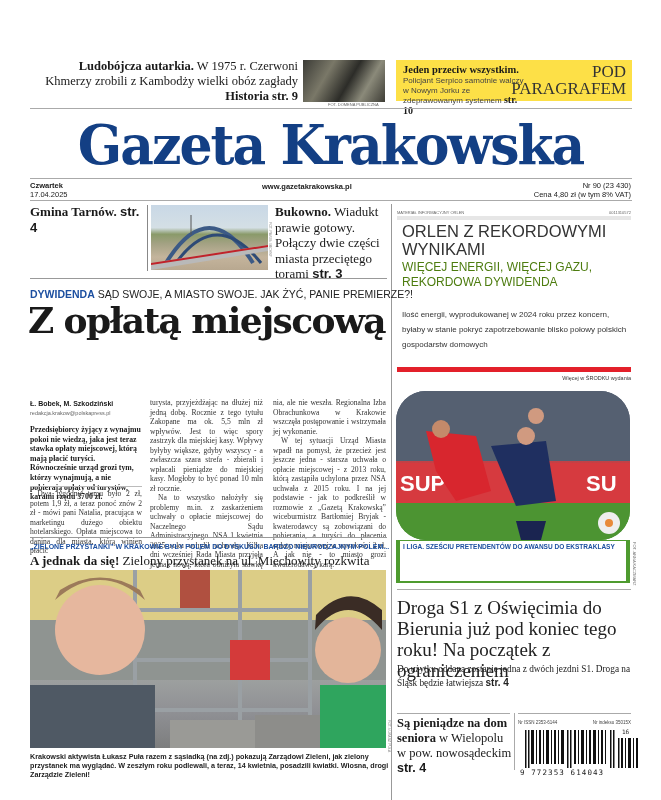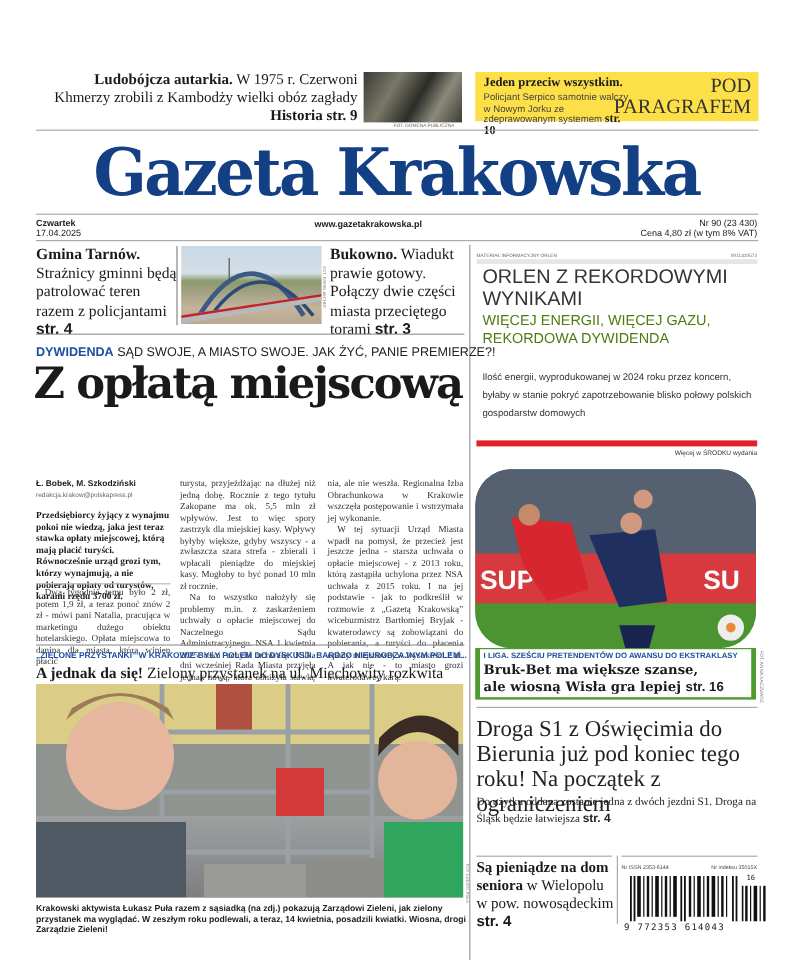--- a/index.html
+++ b/index.html
@@ -114,21 +114,20 @@
 </div>
 <div class="abs" id="url">www.gazetakrakowska.pl</div>
 <div class="abs" id="issue">
   <div>Nr 90 (23 430)</div>
   <div>Cena 4,80 zł (w tym 8% VAT)</div>
 </div>
 <div class="hr" style="left:30px; top:200px; width:602px; background:#aaa;"></div>
 
 <div class="abs" id="tarnow">
   <b>Gmina Tarnów.</b>
-  <div>Strażnicy gminni będą patrolować teren razem z policjantami</div>
   <span class="strb">str. 4</span>
 </div>
 <div class="vr" style="left:147px; top:205px; height:66px;"></div>
 <div class="abs" id="bridge-photo">
   <svg width="117" height="65">
     <path d="M15 58 Q58 -12 102 58" stroke="#3c5a86" stroke-width="4" fill="none"></path>
     <path d="M25 58 Q65 2 110 58" stroke="#2d4a76" stroke-width="3" fill="none"></path>
     <polygon points="0,58 117,40 117,46 0,65" fill="#b9b9b9"></polygon>
     <polygon points="0,58 117,40 117,42 0,60" fill="#c0232a"></polygon>
     <line x1="40" y1="10" x2="40" y2="30" stroke="#555" stroke-width="1"></line>
@@ -221,24 +220,20 @@
     <circle cx="130" cy="45" r="9" fill="#d09a80"></circle>
     <circle cx="140" cy="25" r="8" fill="#d09a80"></circle>
     <path d="M120 130 L150 130 L145 149 L125 149Z" fill="#1a2450"></path>
     <circle cx="213" cy="132" r="11" fill="#eee"></circle>
     <circle cx="213" cy="132" r="4" fill="#e88a3a"></circle>
   </svg>
 </div>
 <div class="abs" id="sports-box">
   <div class="abs" id="sports-inner">
     <div class="abs" id="sports-kicker">I LIGA. SZEŚCIU PRETENDENTÓW DO AWANSU DO EKSTRAKLASY</div>
-    <div class="abs" id="sports-headline">
-      <div>Bruk-Bet ma większe szanse,</div>
-      <div><span>ale wiosną Wisła gra lepiej</span> <span class="strb">str. 16</span></div>
-    </div>
   </div>
 </div>
 <div class="abs" id="photo-credit-sport">FOT. ANNA KACZMARZ</div>
 <div class="hr" style="left:397px; top:589px; width:234px; background:#aaa;"></div>
 
 <div class="abs" id="s1-headline">Droga S1 z Oświęcimia do Bierunia już pod koniec tego roku! Na początek z ograniczeniem</div>
 <div class="abs" id="s1-body">
   <span>Do użytku oddana zostanie jedna z dwóch jezdni S1. Droga na Śląsk będzie łatwiejsza</span>
   <span class="strb" style="font-size:10px">str. 4</span>
 </div>

